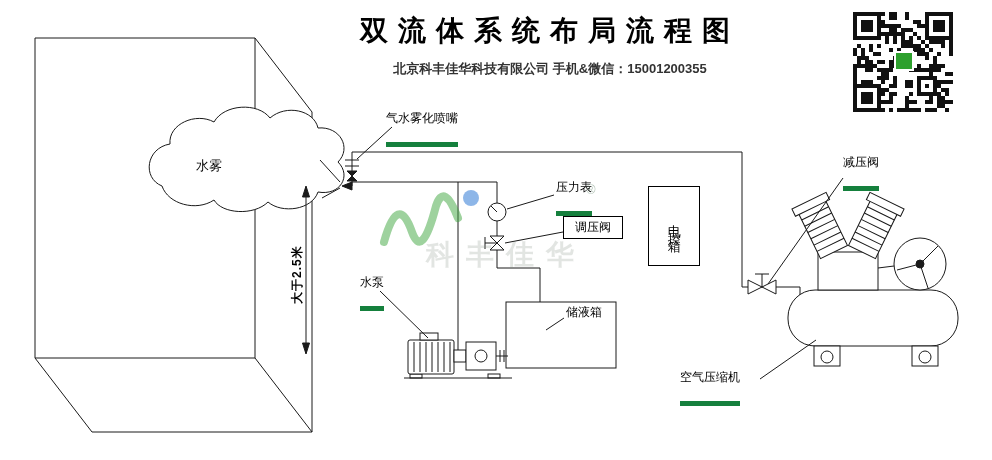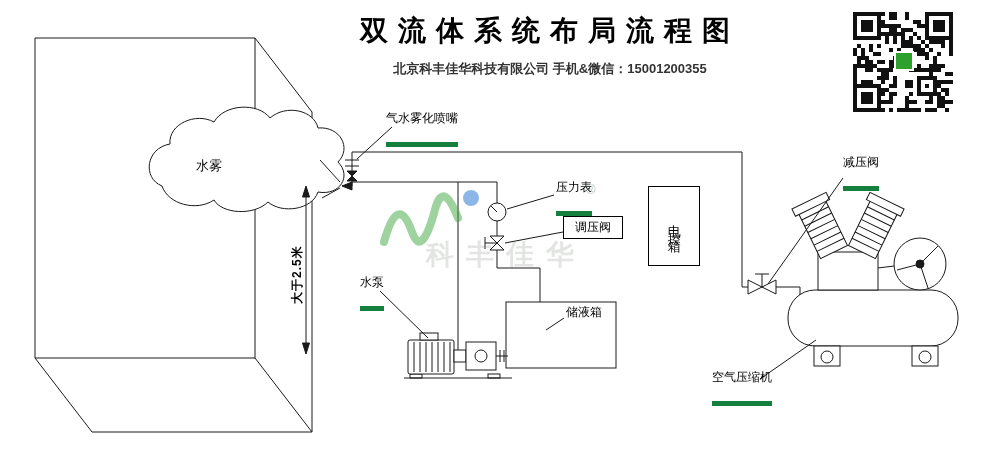--- a/index.html
+++ b/index.html
@@ -27,21 +27,21 @@
   #lbl-nozzle{left:386px;top:111px;}
   #lbl-gauge{left:556px;top:180px;}
   #lbl-regvalve{left:563px;top:216px;width:58px;height:21px;border:1px solid #000;
                 display:flex;align-items:center;justify-content:center;}
   #lbl-controlbox{left:648px;top:186px;width:50px;height:78px;border:1px solid #000;
                 display:flex;align-items:center;justify-content:center;}
   #lbl-controlbox span{writing-mode:vertical-rl;text-orientation:upright;letter-spacing:8px;font-size:13px;}
   #lbl-pump{left:360px;top:275px;}
   #lbl-tank{left:566px;top:305px;text-align:right;}
   #lbl-reducing{left:843px;top:155px;}
-  #lbl-compressor{left:712px;top:370px;text-align:right;}
+  #lbl-compressor{left:680px;top:370px;text-align:right;}
 
   
   .watermark{position:absolute;left:378px;top:176px;width:250px;height:100px;
              opacity:.5;pointer-events:none;}
   .wm-mark{position:absolute;left:0;top:8px;}
   .wm-text{position:absolute;left:112px;top:12px;font-size:42px;font-weight:700;
            color:#6f8f77;letter-spacing:4px;}
   .wm-reg{position:absolute;left:208px;top:6px;font-size:13px;color:#6f8f77;}
   .wm-sub{position:absolute;left:28px;top:60px;font-size:28px;font-weight:700;
           letter-spacing:12px;color:rgba(130,142,130,.45);margin-left:20px;}

